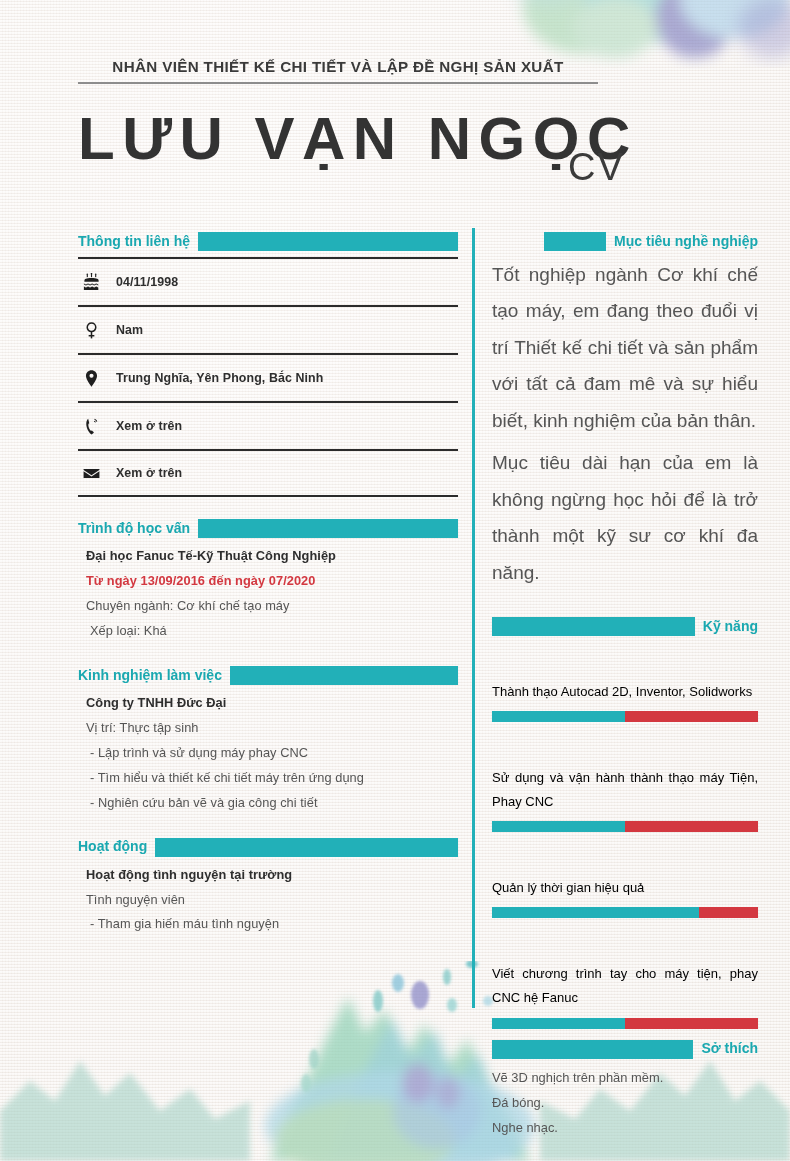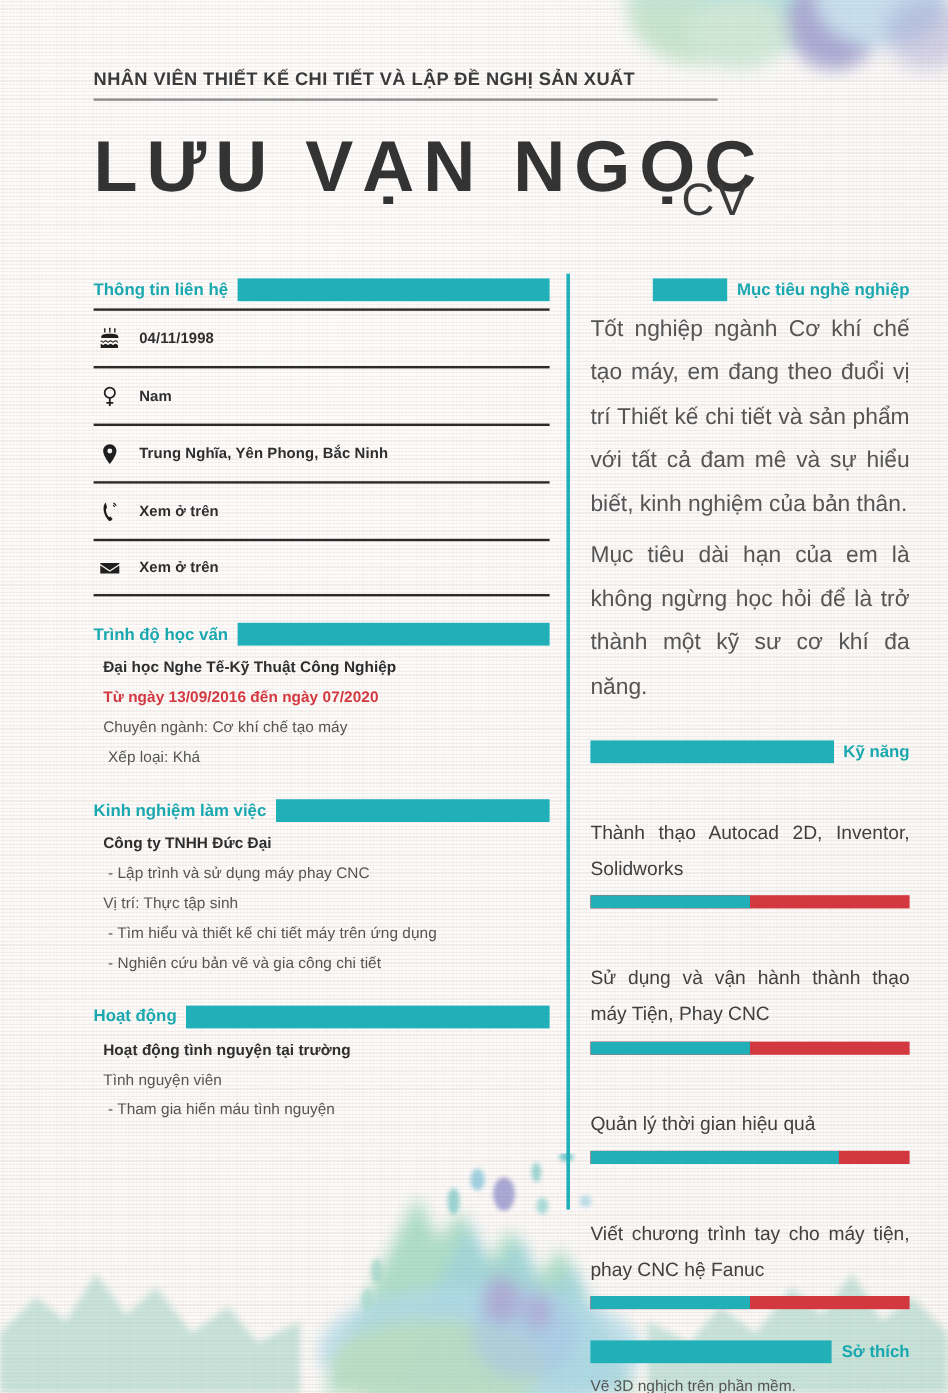--- a/index.html
+++ b/index.html
@@ -58,20 +58,21 @@
     position: absolute;
     left: 78px; top: 58px;
     width: 520px;
     font-size: 15.2px;
     font-weight: bold;
     letter-spacing: 0.35px;
     color: #3a3a3a;
     padding-bottom: 7px;
     border-bottom: 2px solid #8d8d8d;
     white-space: nowrap;
+    text-align: center;
   }
 
   #full-name {
     position: absolute;
     left: 78px; top: 104px;
     font-size: 60px;
     font-weight: bold;
     letter-spacing: 7.5px;
     color: #333333;
     white-space: nowrap;
@@ -167,22 +168,22 @@
     font-size: 19px;
     color: #555555;
     line-height: 1.92;
     text-align: justify;
     text-justify: inter-word;
     margin-top: 6px;
   }
 
   .skill { margin-top: 14px; }
   .skill-label {
-    font-size: 16px;
-    color: #404040;
+    font-size: 13px;
+    color: #000000;
     line-height: 1.85;
     text-align: justify;
     text-justify: inter-word;
     margin-top: 44px;
   }
   .skill-label.nojust { text-align: left; }
   .skill-bar {
     margin-top: 7px;
     height: 11px;
     width: 100%;
@@ -346,36 +347,36 @@
 
       </div>
     </div>
 
     <div class="sec-group">
       <div class="sec-head">
         <span class="sec-title">Trình độ học vấn</span>
         <span class="sec-bar"></span>
       </div>
       <div class="blk">
-        <div class="line bold indent2">Đại học Nghe Tế-Kỹ Thuật Công Nghiệp</div>
+        <div class="line bold indent2">Đại học Fanuc Tế-Kỹ Thuật Công Nghiệp</div>
         <div class="line accent indent2">Từ ngày 13/09/2016 đến ngày 07/2020</div>
         <div class="line indent2">Chuyên ngành: Cơ khí chế tạo máy</div>
         <div class="line indent">Xếp loại: Khá</div>
       </div>
     </div>
 
     <div class="sec-group">
       <div class="sec-head">
         <span class="sec-title">Kinh nghiệm làm việc</span>
         <span class="sec-bar"></span>
       </div>
       <div class="blk">
         <div class="line bold indent2">Công ty TNHH Đức Đại</div>
+        <div class="line indent2">Vị trí: Thực tập sinh</div>
         <div class="line indent">- Lập trình và sử dụng máy phay CNC</div>
-        <div class="line indent2">Vị trí: Thực tập sinh</div>
         <div class="line indent">- Tìm hiểu và thiết kế chi tiết máy trên ứng dụng</div>
         <div class="line indent">- Nghiên cứu bản vẽ và gia công chi tiết</div>
       </div>
     </div>
 
     <div class="sec-group">
       <div class="sec-head">
         <span class="sec-title">Hoạt động</span>
         <span class="sec-bar"></span>
       </div>
@@ -427,21 +428,21 @@
       </div>
 
       <div class="skill">
         <div class="skill-label">Viết chương trình tay cho máy tiện, phay CNC hệ Fanuc</div>
         <div class="skill-bar">
             <i style="width: 50%;"></i>
           </div>
       </div>
     </div>
 
-    <div style="margin-top:26px;">
+    <div style="margin-top:11px;">
       <div class="sec-head right-align">
         <span class="sec-bar"></span>
         <span class="sec-title">Sở thích</span>
       </div>
       <div style="margin-top:6px;">
         <div class="hobby-line">Vẽ 3D nghịch trên phần mềm.</div>
         <div class="hobby-line">Đá bóng.</div>
         <div class="hobby-line">Nghe nhạc.</div>
       </div>
     </div>

